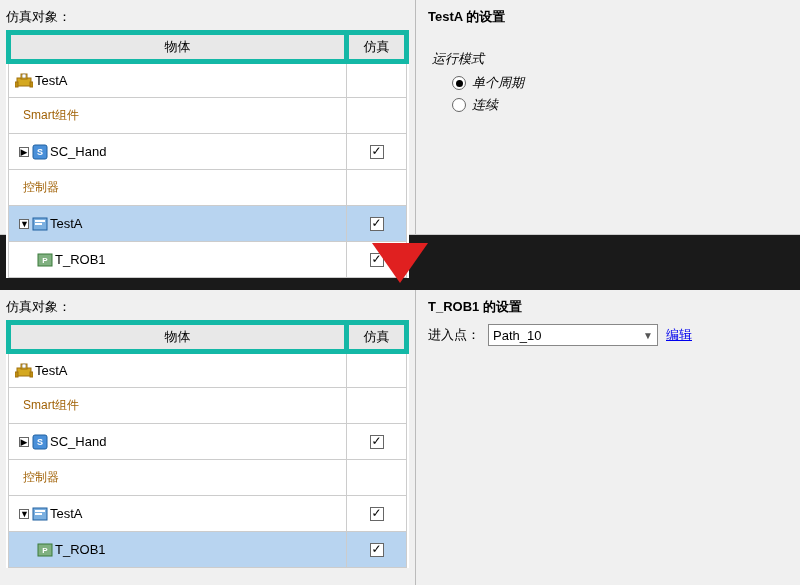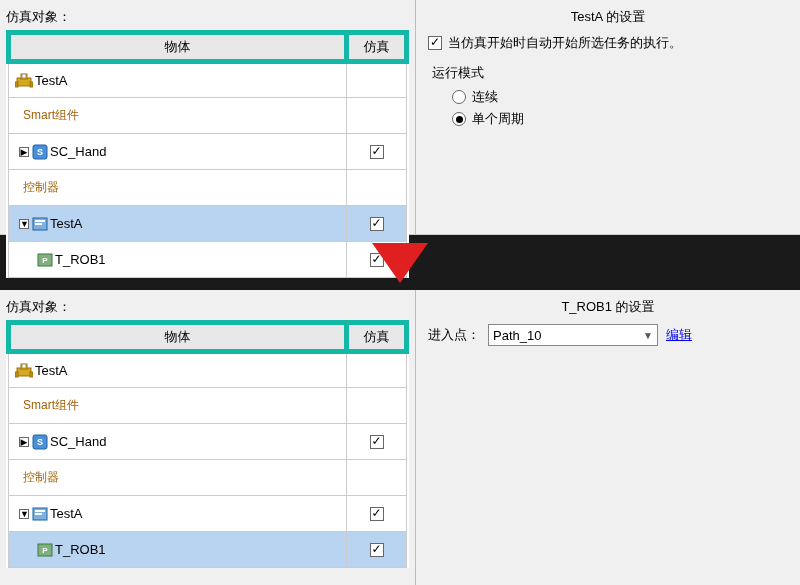--- a/index.html
+++ b/index.html
@@ -130,25 +130,24 @@
     }
 
     
     .settings-section {
       flex: 1;
       padding: 8px 12px;
       border-left: 1px solid #bbb;
     }
 
     .settings-title {
-      font-weight: normal;
+      font-weight: bold;
       font-size: 13px;
       margin-bottom: 8px;
       color: #000;
-      text-align: center;
     }
 
     .settings-row {
       margin-bottom: 6px;
       display: flex;
       align-items: center;
       gap: 6px;
     }
 
     .radio-group {
@@ -330,34 +329,30 @@
           <td class="checkbox-cell">
             <span class="cb checked"></span>
           </td>
         </tr>
       </tbody>
     </table>
   </div>
 
   <div class="settings-section">
     <div class="settings-title">TestA 的设置</div>
-    <div class="settings-row">
-      <span class="cb checked"></span>
-      <span>当仿真开始时自动开始所选任务的执行。</span>
-    </div>
-    <div style="margin-top:12px; margin-left:4px;">
+    <div style="margin-top:24px; margin-left:4px;font-style:italic;">
       <div style="margin-bottom:6px;">运行模式</div>
       <div class="radio-group">
         <div class="radio-row">
+          <div class="radio-btn selected"></div>
+          <span>单个周期</span>
+        </div>
+        <div class="radio-row">
           <div class="radio-btn"></div>
           <span>连续</span>
-        </div>
-        <div class="radio-row">
-          <div class="radio-btn selected"></div>
-          <span>单个周期</span>
         </div>
       </div>
     </div>
   </div>
 </div>
 
 <div class="arrow-section">
   <div class="arrow-down"></div>
 </div>
 

